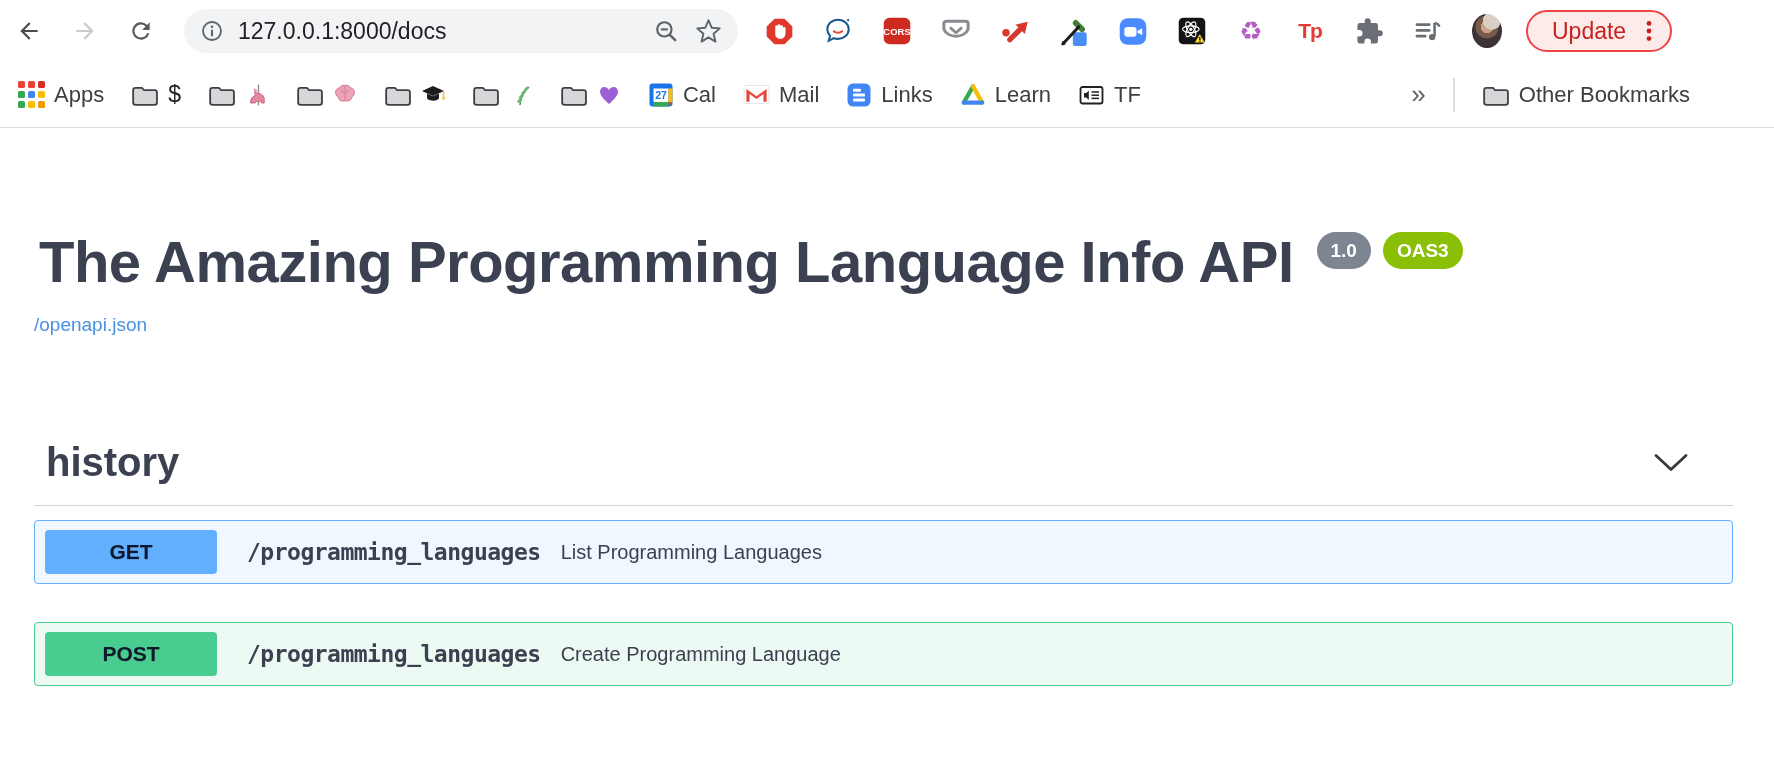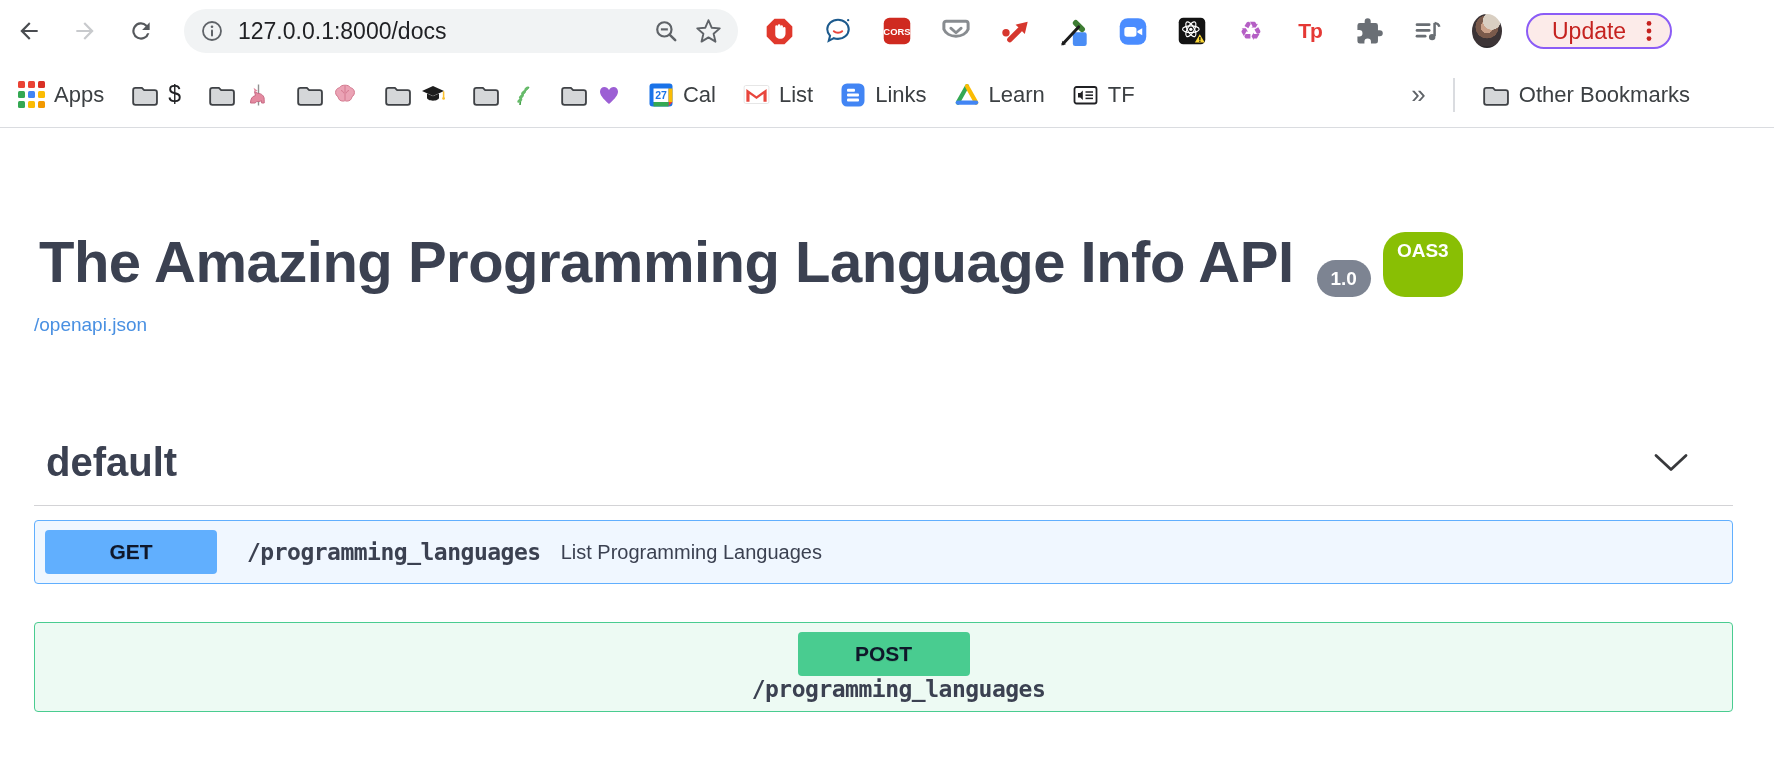--- a/index.html
+++ b/index.html
@@ -23,21 +23,21 @@
   .ext { width:30px; height:30px; display:flex; align-items:center; justify-content:center; position:relative; }
   .ext-text { font-weight:bold; font-size:21px; color:#e53935; letter-spacing:-1px; }
   .recycle-glyph { font-size:26px; color:#b55fc5; line-height:1; }
   .avatar {
     width:34px; height:34px; border-radius:50%;
     background:
       radial-gradient(circle at 66% 20%, #d9cfc2 0 26%, transparent 27%),
       radial-gradient(circle at 50% 38%, #caa189 0 24%, #7a5a4b 25% 44%, #3c3436 45% 75%, #2c282b 76% 100%);
   }
   .update-pill {
-    margin-left:24px; height:36px; border:2px solid #8b5cf6; border-radius:22px;
+    margin-left:24px; height:42px; border:2px solid #ef4444; border-radius:22px;
     background:#fcebe9; display:flex; align-items:center; padding:0 8px 0 24px; cursor:pointer;
   }
   .update-pill .label { font-size:23px; color:var(--update); margin-right:10px; }
   
   .bookmarks {
     height:66px; display:flex; align-items:center; gap:27px;
     padding:0 84px 0 18px; border-bottom:1px solid #dadce0; background:#fff;
   }
   .bm { display:flex; align-items:center; gap:9px; font-size:22px; color:#3c4043; cursor:pointer; white-space:nowrap; }
   .apps-grid { display:grid; grid-template-columns:repeat(3,7px); grid-template-rows:repeat(3,7px); gap:3px; }
@@ -45,37 +45,37 @@
   .dollar { font-size:23px; color:#202124; font-weight:normal; }
   .bm-spacer { flex:1; }
   .overflow-chevron { font-size:26px; color:#5f6368; cursor:pointer; }
   .vdiv { width:2px; height:34px; background:#dadce0; }
   
   .content { padding:0 41px 0 34px; }
   .title-row { margin-top:92px; display:flex; align-items:flex-start; }
   h1.api-title { margin:5px; font-size:58px; line-height:1.28; font-weight:bold; color:var(--title); letter-spacing:-0.5px; }
   .badges { display:flex; gap:12px; margin-left:18px; margin-top:12px; }
   .badge { color:#fff; font-weight:bold; font-size:19px; padding:9px 14px; border-radius:22px; line-height:1; }
-  .badge.version { background:var(--version_badge);margin-top:28px; }
+  .badge.version { background:var(--version_badge); }
   .badge.oas { background:var(--oas_badge); }
   .spec-link { display:inline-block; margin-top:10px; font-size:19px; color:var(--link); text-decoration:none; cursor:pointer; }
   .description { margin:38px 0 0 0; font-size:23px; color:var(--title); }
   .tag-section { margin-top:104px; }
   .tag-header {
     display:flex; align-items:center; justify-content:space-between;
     padding:0 0 20px 12px; border-bottom:1px solid #d3d3d6; cursor:pointer;
   }
   .tag-header h3 { margin:0; font-size:40px; font-weight:bold; color:var(--title); }
   .tag-chevron { margin-right:44px; cursor:pointer; }
   .opblock {
     display:flex; align-items:center; margin-top:14px;
     border:1px solid; border-radius:4px; padding:9px 10px; cursor:pointer;
   }
   .opblock.get  { border-color:var(--get);  background:#f0f7ff; }
-  .opblock.post { border-color:var(--post); background:#edfaf3; margin-top:38px;flex-direction:column; }
+  .opblock.post { border-color:var(--post); background:#edfaf3; margin-top:38px; }
   .method {
     width:172px; height:44px; border-radius:4px; flex:0 0 auto;
     display:flex; align-items:center; justify-content:center;
     color:#0f172a; font-weight:bold; font-size:21px; text-shadow:0 1px 0 rgba(0,0,0,.1);
   }
   .opblock.get  .method { background:var(--get); }
   .opblock.post .method { background:var(--post); }
   .path {
     margin-left:30px; font-family:"DejaVu Sans Mono","Liberation Mono",monospace;
     font-weight:bold; font-size:23px; color:var(--title); letter-spacing:-0.5px;
@@ -303,21 +303,21 @@
       <text x="13" y="17.2" text-anchor="middle" font-family="Liberation Sans,sans-serif" font-weight="bold" font-size="10.5" fill="#1a73e8">27</text>
     </svg>
     <span>Cal</span>
   </div>
 
   <div class="bm">
     <svg width="27" height="21" viewBox="0 0 24 18">
       <rect x="1" y="1" width="22" height="16" rx="1.5" fill="#fff" stroke="#e3e3e3" stroke-width="0.8"></rect>
       <path d="M3 15.5V4l9 6.6L21 4v11.5h-2.8V8.6L12 13.1 5.8 8.6v6.9z" fill="#e8453c"></path>
     </svg>
-    <span>List</span>
+    <span>Mail</span>
   </div>
 
   <div class="bm">
     <svg width="26" height="26" viewBox="0 0 26 26">
       <rect x="1.5" y="1.5" width="23" height="23" rx="5.5" fill="#4285f4"></rect>
       <rect x="7" y="6.8" width="8" height="3" rx="1" fill="#fff"></rect>
       <rect x="7" y="11.6" width="12" height="3" rx="1" fill="#fff"></rect>
       <rect x="7" y="16.4" width="12" height="3" rx="1" fill="#fff"></rect>
     </svg>
     <span>Links</span>
@@ -365,30 +365,31 @@
       <span class="badge version">1.0</span>
       <span class="badge oas">OAS3</span>
     </span>
   </div>
 
   <a class="spec-link">/openapi.json</a>
 
 
   <div class="tag-section">
     <div class="tag-header">
-      <h3>default</h3>
+      <h3>history</h3>
       <svg class="tag-chevron" width="36" height="20" viewBox="0 0 36 20">
         <polyline points="3,2.5 18,16.5 33,2.5" fill="none" stroke="#38393c" stroke-width="2.8" stroke-linecap="round" stroke-linejoin="round"></polyline>
       </svg>
     </div>
 
     <div class="opblock get">
       <span class="method">GET</span>
       <span class="path">/programming_languages</span>
       <span class="summary">List Programming Languages</span>
     </div>
 
     <div class="opblock post">
       <span class="method">POST</span>
       <span class="path">/programming_languages</span>
+      <span class="summary">Create Programming Language</span>
     </div>
   </div>
 </div>
 
 </body></html>

